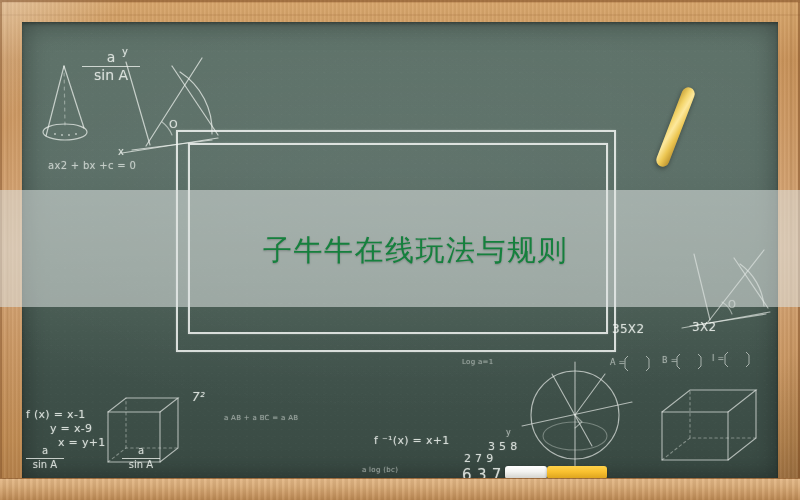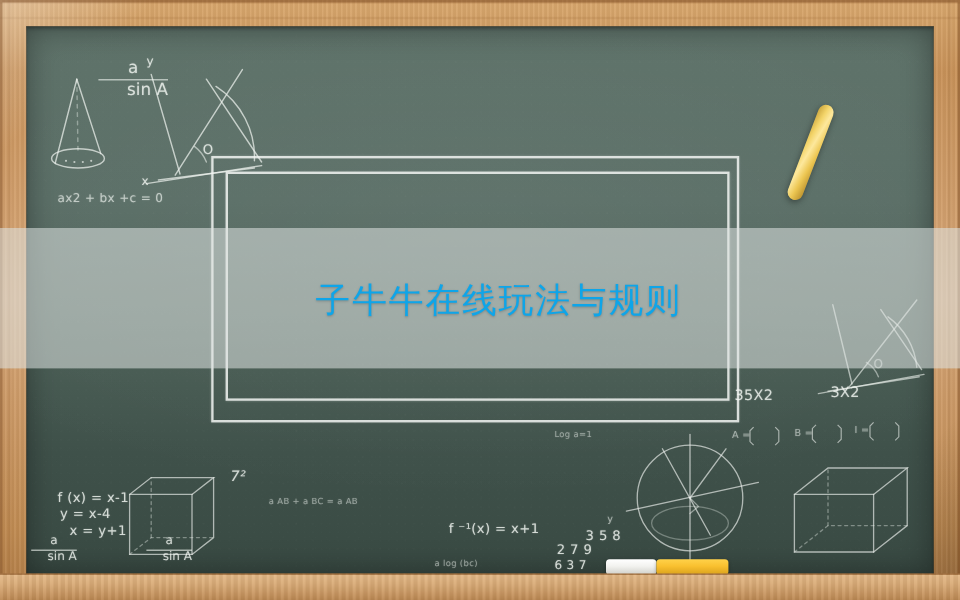--- a/index.html
+++ b/index.html
@@ -115,21 +115,21 @@
     position: absolute;
     text-align: center;
     color: rgba(238,242,238,0.80);
     font-family: "DejaVu Sans", sans-serif;
     line-height: 1.05;
     pointer-events: none;
     text-shadow: 0 0 1.2px rgba(255,255,255,0.35);
   }
   .frac .num { display:block; }
   .frac .bar { display:block; height:1px; background: rgba(238,242,238,0.78); margin: 1px 0; }
-  .frac .den { display:block;text-align:right; }
+  .frac .den { display:block; }
 
   
   .rect-outer, .rect-inner {
     position: absolute;
     border: 2px solid rgba(243,246,243,0.85);
     box-shadow: 0 0 2px rgba(255,255,255,0.25);
     pointer-events: none;
   }
   .rect-outer { left: 176px; top: 130px; width: 436px; height: 218px; }
   .rect-inner { left: 188px; top: 143px; width: 416px; height: 187px; }
@@ -144,21 +144,21 @@
   }
 
   
   .title {
     position: absolute;
     left: 0; right: 0;
     top: 232px;
     text-align: center;
     font-size: 29px;
     line-height: 36px;
-    color: #0ea5e9;
+    color: #15803d;
     font-family: "DejaVu Sans", sans-serif;
     letter-spacing: 1.5px;
     text-shadow: 0 1px 2px rgba(0,0,0,0.22);
     z-index: 40;
     padding-left: 31px;
   }
 
   
   .chalk-stick-yellow-tilt {
     position: absolute;
@@ -279,22 +279,22 @@
           <path d="M553 340 L553 446"></path>
           <path d="M500 404 L610 380"></path>
           <path d="M530 352 L570 424"></path>
           <path d="M553 393 L583 352"></path>
           <path d="M553 393 L560 400 L553 406" opacity=".75"></path>
           <ellipse cx="553" cy="414" rx="32" ry="14" opacity=".5"></ellipse>
         </g>
       </svg>
     </div>
 
-    <div class="chalk-txt" style="left:26px; top:386px; font-size:11px;">f (x)  =  x-1</div>
-    <div class="chalk-txt" style="left:28px; top:400px; font-size:11px;">y  =  x-4</div>
+    <div class="chalk-txt" style="left:4px; top:386px; font-size:11px;">f (x)  =  x-1</div>
+    <div class="chalk-txt" style="left:28px; top:400px; font-size:11px;">y  =  x-9</div>
     <div class="chalk-txt" style="left:36px; top:414px; font-size:11px;">x  =  y+1</div>
 
     <div class="chalk-txt" style="left:170px; top:368px; font-size:12px;font-style:italic;">7²</div>
     <div class="chalk-txt" style="left:202px; top:392px; font-size:7px; opacity:.62;">a AB + a BC = a AB</div>
 
     <div class="frac" style="left:4px; top:424px; width:38px; font-size:10px;">
       <span class="num">a</span>
       <span class="bar"></span>
       <span class="den">sin A</span>
     </div>
@@ -306,21 +306,21 @@
     </div>
 
     <div class="chalk-txt" style="left:352px; top:412px; font-size:11px;">f ⁻¹(x)  =  x+1</div>
     <div class="chalk-txt" style="left:340px; top:444px; font-size:7px; opacity:.62;">a log (bc)</div>
     <div class="chalk-txt" style="left:440px; top:336px; font-size:7px; opacity:.6;">Log a=1</div>
 
     <div class="chalk-txt" style="left:484px; top:406px; font-size:8px; opacity:.7;">y</div>
 
     <div class="chalk-txt" style="left:444px; top:418px; font-size:11px;margin-left:22px;">3 5 8</div>
     <div class="chalk-txt" style="left:442px; top:430px; font-size:11px;">2 7 9</div>
-    <div class="chalk-txt" style="left:440px; top:444px; font-size:10px;">6 3 7</div>
+    <div class="chalk-txt" style="left:440px; top:444px; font-size:15px;">6 3 7</div>
 
     <div class="chalk-txt" style="left:590px; top:300px; font-size:12px;">35X2</div>
     <div class="chalk-txt" style="left:670px; top:298px; font-size:12px;">3X2</div>
     <div class="chalk-txt" style="left:588px; top:336px; font-size:8px; opacity:.68;">A =</div>
     <div class="chalk-txt" style="left:640px; top:334px; font-size:8px; opacity:.68;">B =</div>
     <div class="chalk-txt" style="left:690px; top:332px; font-size:8px; opacity:.68;">I =</div>
 
     <div class="chalk-layer">
       <svg width="756" height="456" viewBox="0 0 756 456" fill="none" stroke="rgba(238,242,238,0.60)" stroke-width="1">
         <path d="M606 334 L603 337 L603 346 L606 349"></path>

